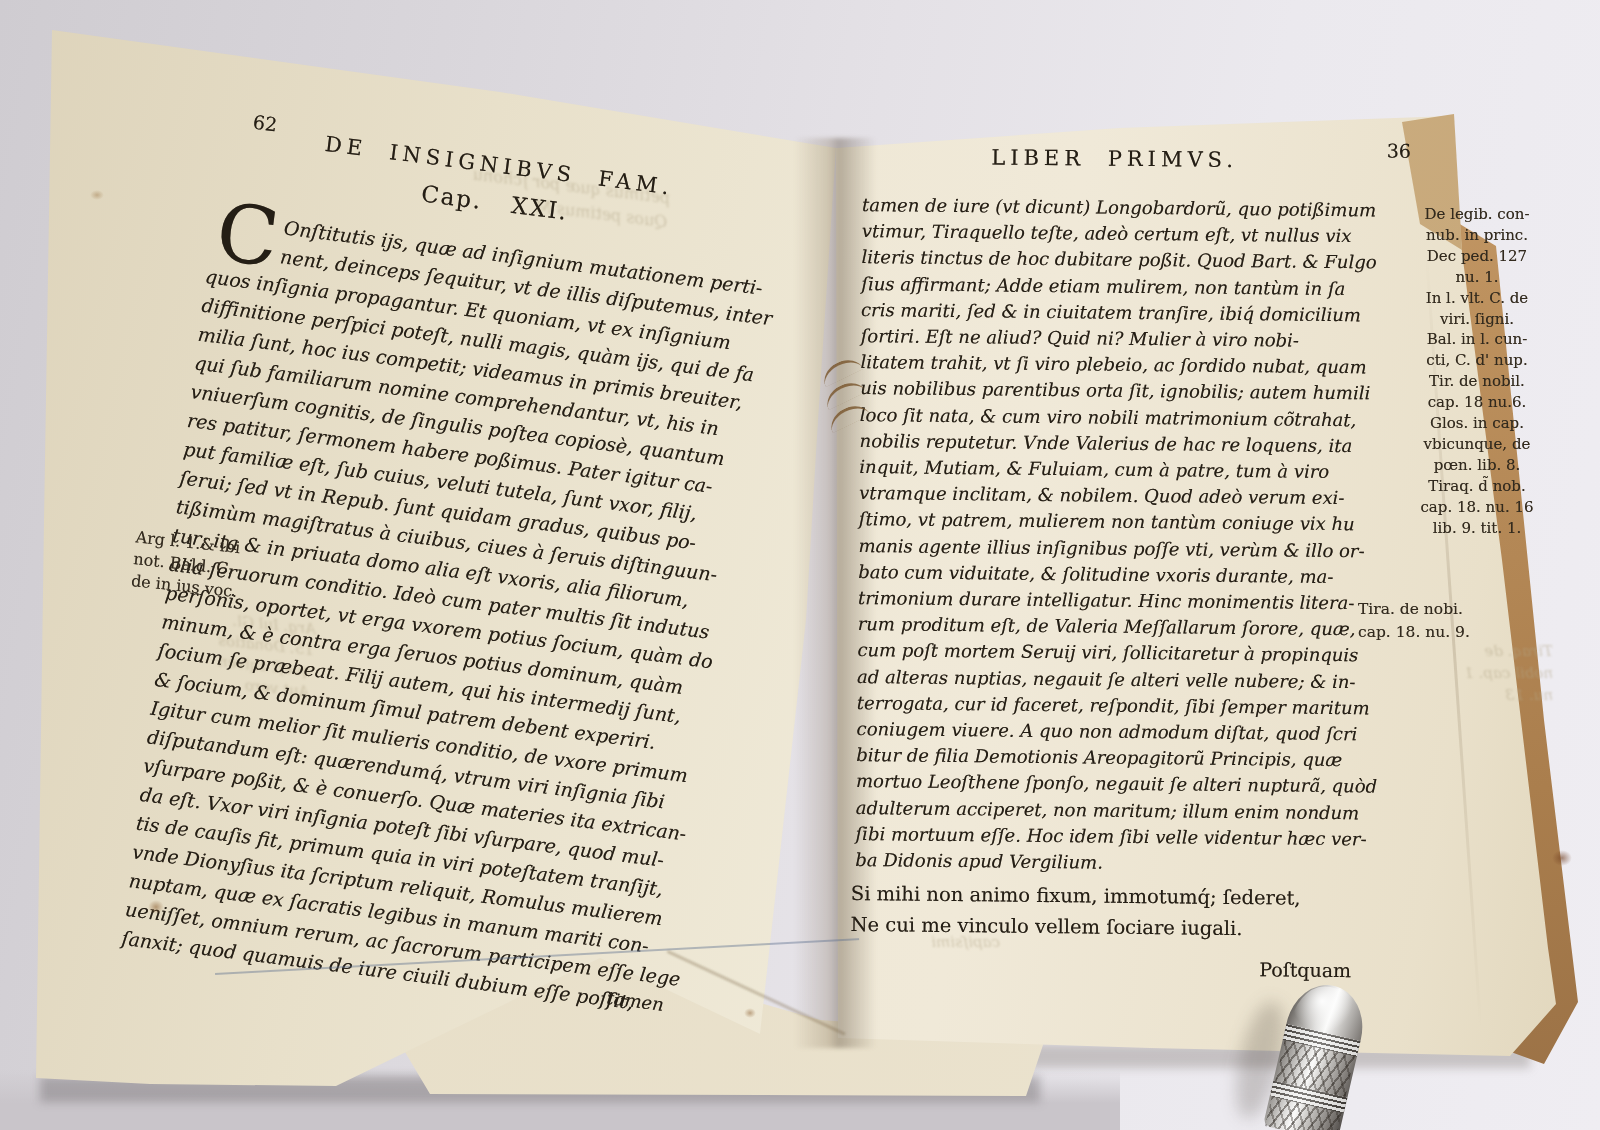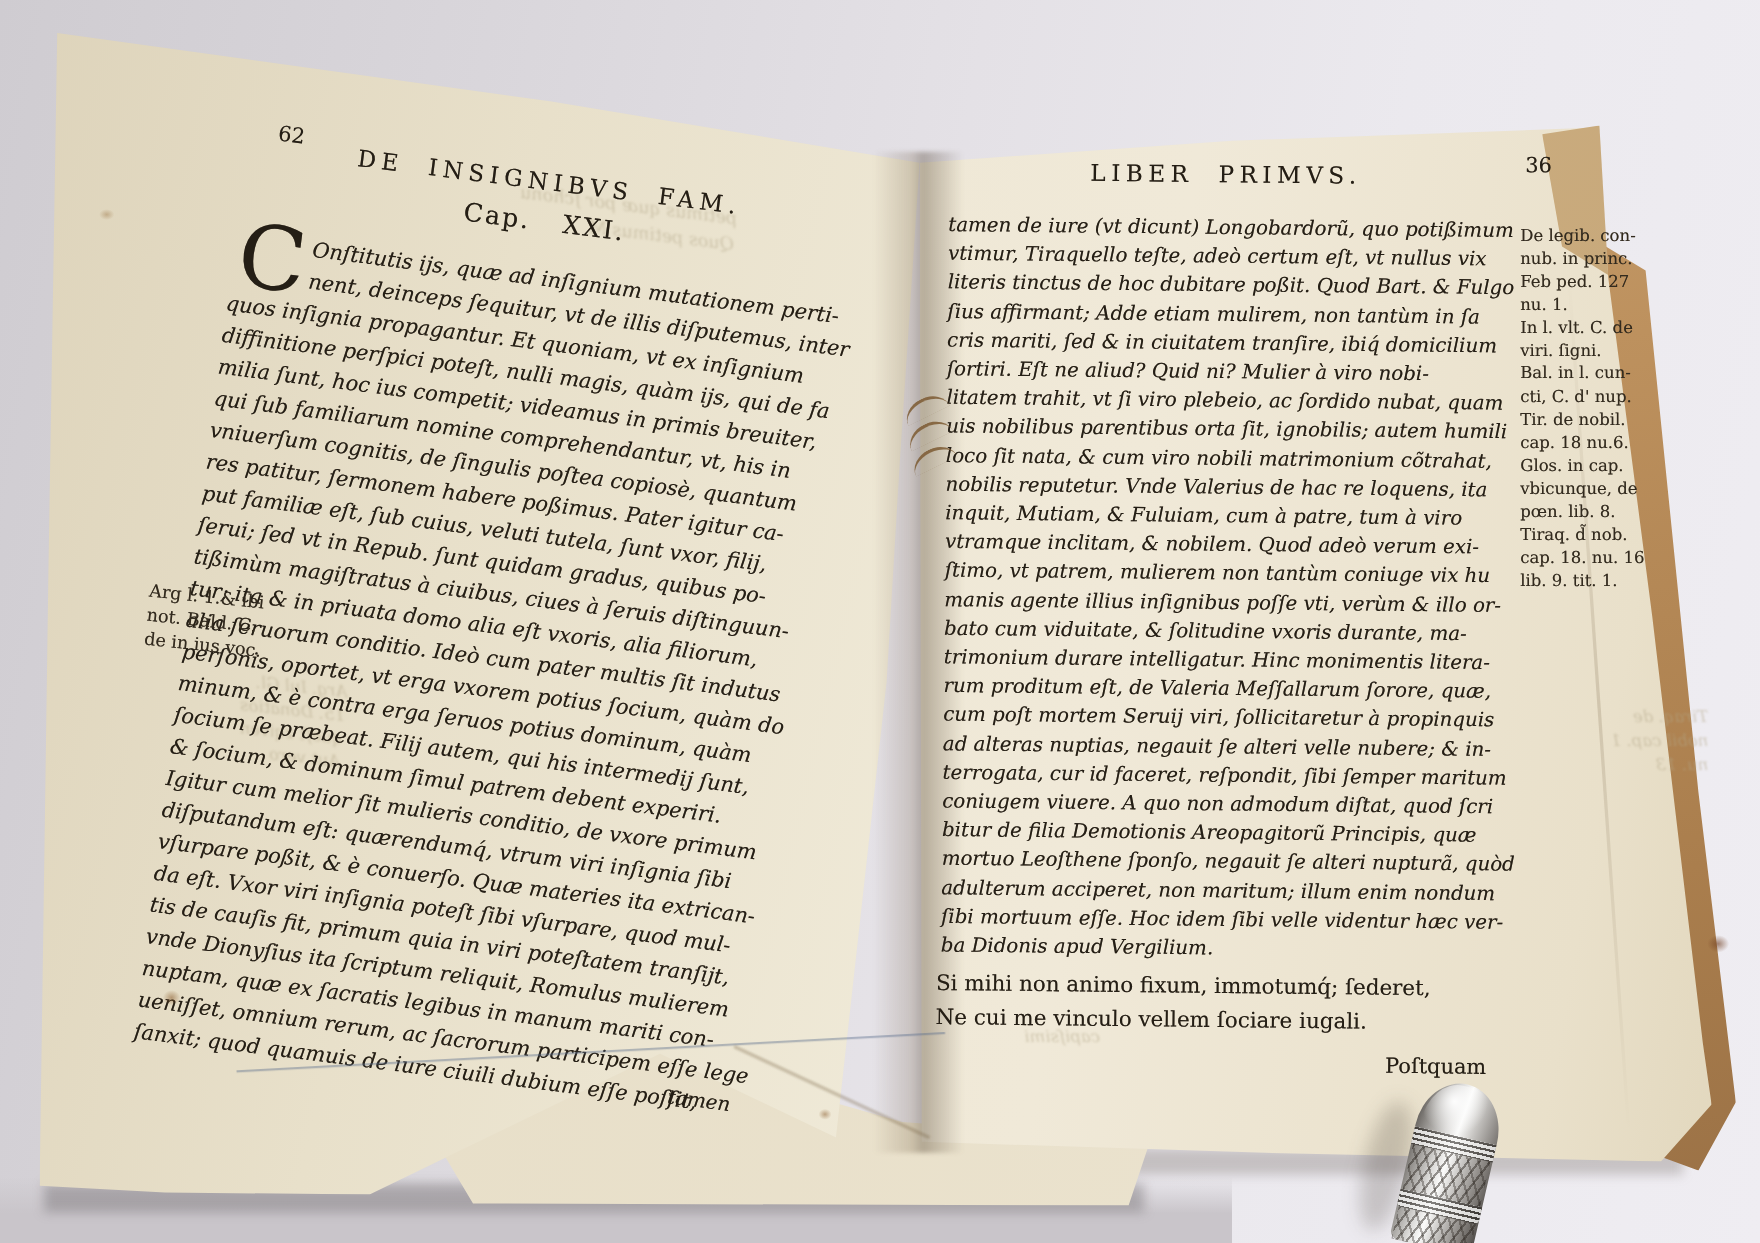--- a/index.html
+++ b/index.html
@@ -46,21 +46,21 @@
   .tline{white-space:nowrap;}
   .left-body .tline:nth-child(1),.left-body .tline:nth-child(2){padding-left:72px;}
   .drop-cap{position:absolute;left:8px;top:96px;font-size:80px;line-height:62px;font-style:normal;}
   .catchword{position:absolute;font-style:italic;font-size:18px;}
   .catchword-left{left:0;top:827px;width:548px;text-align:right;padding-right:26px;}
   .verse-block{position:absolute;left:4px;top:758px;font-size:19.5px;line-height:31px;font-style:normal;}
   .catchword-right{left:0;top:834px;width:505px;text-align:right;font-style:normal;font-size:19px;}
   .margin-note{position:absolute;font-size:15px;line-height:20.9px;color:#322a1e;
     text-shadow:0 0 .4px rgba(50,40,25,.5);}
   .mn-left{left:133px;top:535px;width:170px;font-size:16px;line-height:22px;transform:rotate(6deg);}
-  .mn-r1{left:1382px;top:204px;width:190px;}
+  .mn-r1{left:1382px;top:204px;width:190px;text-align:center;}
   .mn-r2{left:1358px;top:598px;width:200px;font-size:15.5px;line-height:23px;}
   .mn-r3{left:1350px;top:806px;width:200px;font-size:15.5px;line-height:21px;}
 
   
   .ghost{position:absolute;color:#b3a789;opacity:.5;filter:blur(1.2px);font-style:italic;}
   .ghost-inner{transform:scaleX(-1);}
   .g1{left:330px;top:166px;width:340px;font-size:16px;line-height:24px;transform:rotate(7deg);}
   .g2{left:138px;top:610px;width:175px;font-size:15px;line-height:21px;transform:rotate(6deg);}
   .g3{left:1368px;top:640px;width:185px;font-size:15px;line-height:22px;}
   .g4{left:860px;top:933px;width:140px;font-size:15px;}
@@ -213,35 +213,39 @@
       </div>
     <div class="verse-block">
         <div class="tline">Si mihi non animo fixum, immotumq́; ſederet,</div>
         <div class="tline">Ne cui me vinculo vellem ſociare iugali.</div>
       </div>
     <div class="catchword catchword-right">Poſtquam</div>
   </div>
   <div class="margin-note mn-r1">
       <div class="tline">De legib. con-</div>
       <div class="tline">nub. in princ.</div>
-      <div class="tline">Feb ped. 127</div>
+      <div class="tline">Dec ped. 127</div>
       <div class="tline">nu. 1.</div>
       <div class="tline">In l. vlt. C. de</div>
       <div class="tline">viri. ſigni.</div>
       <div class="tline">Bal. in l. cun-</div>
       <div class="tline">cti, C. d' nup.</div>
       <div class="tline">Tir. de nobil.</div>
       <div class="tline">cap. 18 nu.6.</div>
       <div class="tline">Glos. in cap.</div>
       <div class="tline">vbicunque, de</div>
       <div class="tline">pœn. lib. 8.</div>
       <div class="tline">Tiraq. d̃ nob.</div>
       <div class="tline">cap. 18. nu. 16</div>
       <div class="tline">lib. 9. tit. 1.</div>
     </div>
+  <div class="margin-note mn-r2">
+      <div class="tline">Tira. de nobi.</div>
+      <div class="tline">cap. 18. nu. 9.</div>
+    </div>
 
   <div class="ink-mark" style="left:820px;top:362px;"></div>
   <div class="ink-mark" style="left:823px;top:385px;"></div>
   <div class="ink-mark" style="left:827px;top:408px;"></div>
   <div class="pencil-line"></div>
 
   <div class="stain" style="left:148px;top:900px;width:16px;height:14px;background:radial-gradient(rgba(139,94,47,.55),rgba(139,94,47,0) 70%);"></div>
   <div class="stain" style="left:744px;top:1008px;width:12px;height:10px;background:radial-gradient(rgba(139,94,47,.5),rgba(139,94,47,0) 70%);"></div>
   <div class="stain" style="left:1552px;top:850px;width:20px;height:16px;background:radial-gradient(rgba(110,60,30,.6),rgba(110,60,30,0) 70%);"></div>
   <div class="stain" style="left:90px;top:190px;width:14px;height:10px;background:radial-gradient(rgba(150,110,60,.4),rgba(150,110,60,0) 70%);"></div>

